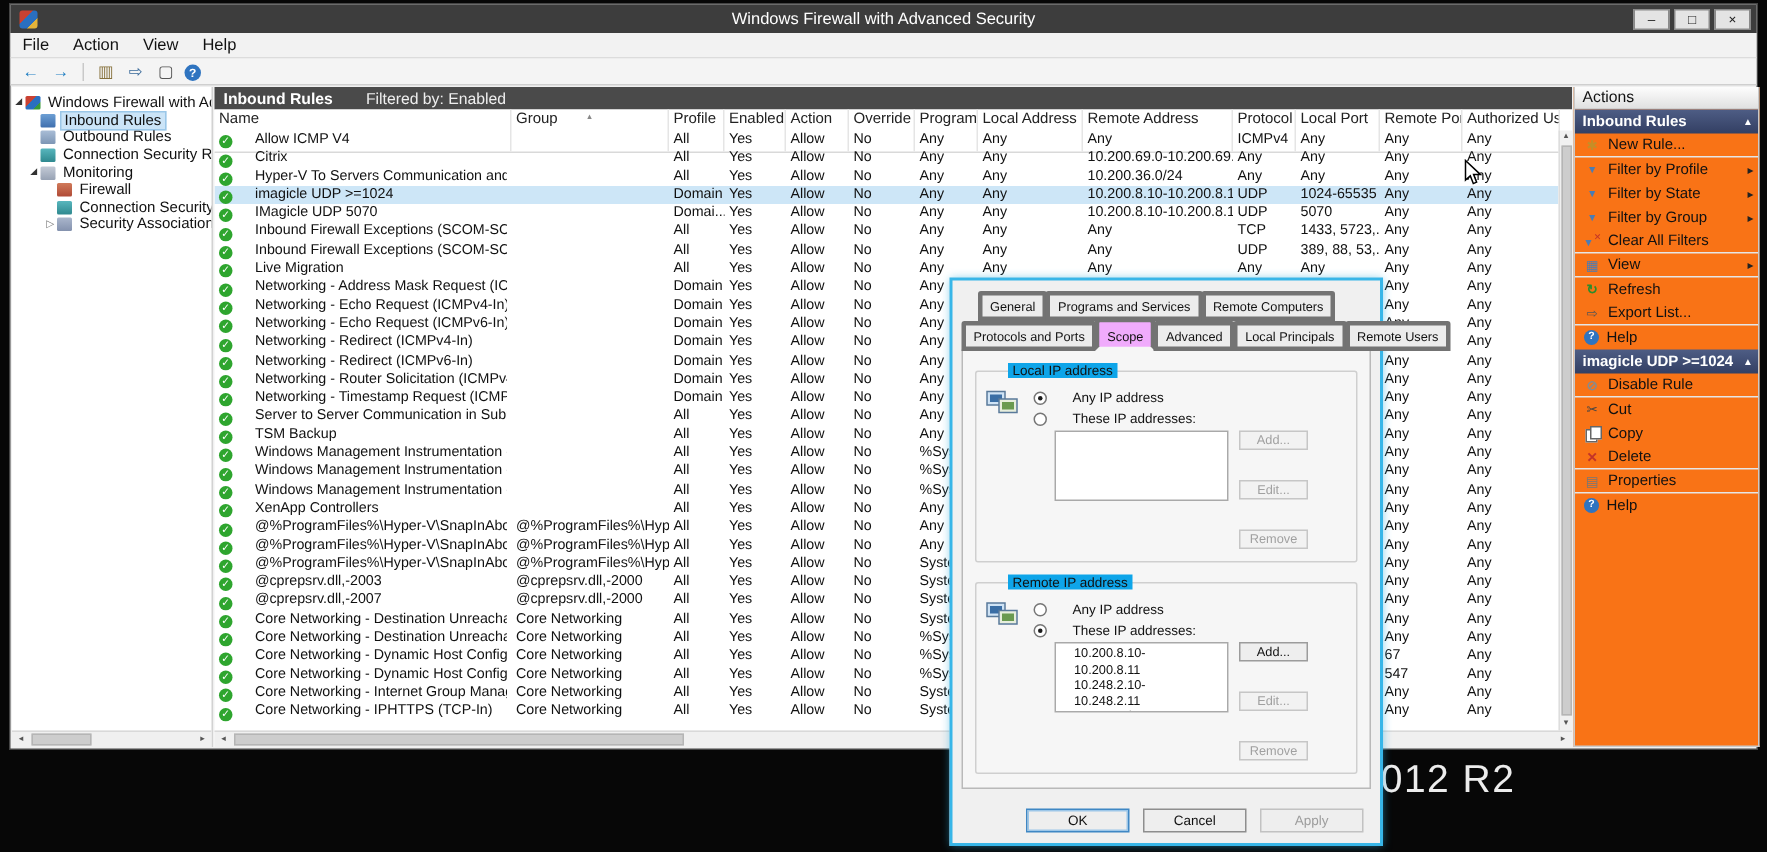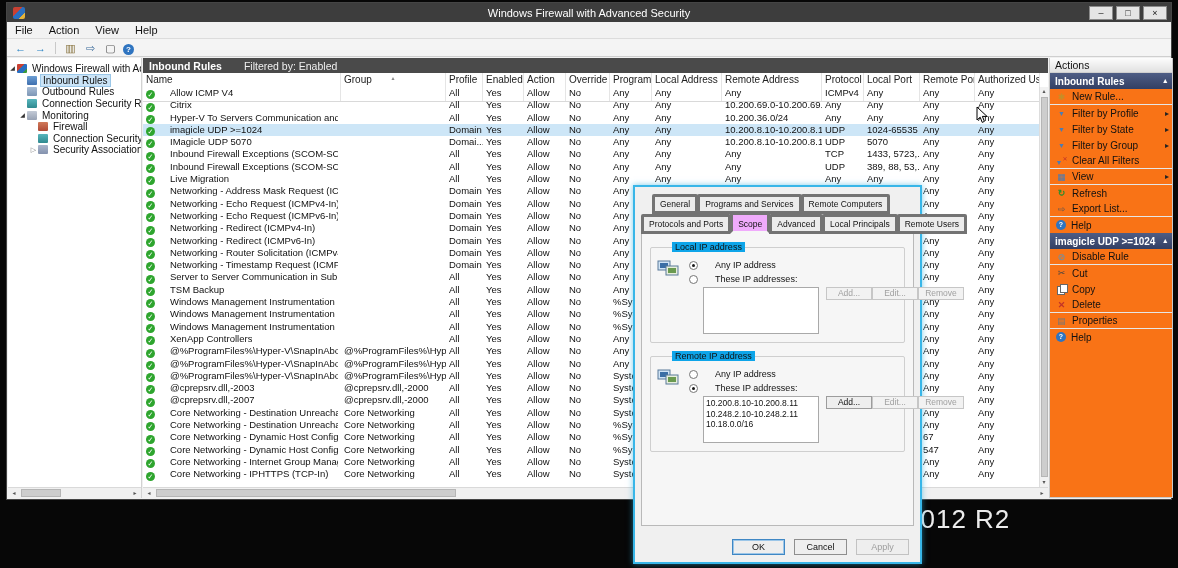--- a/index.html
+++ b/index.html
@@ -125,26 +125,26 @@
   .tab-page{margin:0 6px;border:1px solid #b9b9b9;background:#f6f6f6;height:293px;position:relative;z-index:1}
   .groupbox{position:relative;margin:13px 8px 0;border:1px solid #cfcfcf;border-radius:2px;padding:9px 6px 8px}
   .gb-legend{position:absolute;top:-6px;left:21px;background:#0ea5e9;padding:0 3px;font-size:9px}
   .gb-grid{display:flex}
   .gb-icon{width:32px;padding-top:3px;flex:0 0 auto}
   .gb-main{flex:1}
   .radio-row{display:flex;align-items:center;gap:17px;height:12px;font-size:9px;margin:2px 0}
   .radio{width:9px;height:9px;border:1px solid #767676;border-radius:50%;background:#fff;position:relative;flex:0 0 auto}
   .radio.on::after{content:"";position:absolute;left:2px;top:2px;width:3px;height:3px;border-radius:50%;background:#1a1a1a}
   .these-area{display:flex;margin-top:2px;margin-left:14px;gap:7px}
-  .iplist{width:116px;height:47px;background:#fff;border:1px solid #a9a9a9;font-size:8.5px;line-height:10.5px;padding:1px 2px;overflow:hidden}
-  .btn-col{display:flex;flex-direction:row;gap:0}
+  .iplist{width:116px;height:47px;background:#fff;border:1px solid #a9a9a9;font-size:8.5px;line-height:10.5px;padding:1px 12px;overflow:hidden}
+  .btn-col{display:flex;flex-direction:column;gap:20px}
   .sbtn{width:46px;height:13px;font-size:8.5px;line-height:11px;text-align:center;background:#eee;border:1px solid #9c9c9c}
   .sbtn.disabled{color:#a0a0a0;border-color:#c6c6c6;background:#f2f2f2}
   .dlg-buttons{position:absolute;right:11px;bottom:7px;display:flex;gap:9px}
-  .dbtn{width:53px;height:16px;font-size:9px;line-height:14px;text-align:center;background:#eee;border:1px solid #8e8e8e}
+  .dbtn{width:69px;height:16px;font-size:9px;line-height:14px;text-align:center;background:#eee;border:1px solid #8e8e8e}
   .dbtn.default{border-color:#3f87c4;box-shadow:inset 0 0 0 1px #9cc6e8}
   .dbtn.disabled{color:#9d9d9d;border-color:#c2c2c2}
 
   .cursor{position:absolute;left:976px;top:106px;z-index:80}
 </style>
 </head>
 <body>
 
 <div class="brand">2012 R2</div>
 

